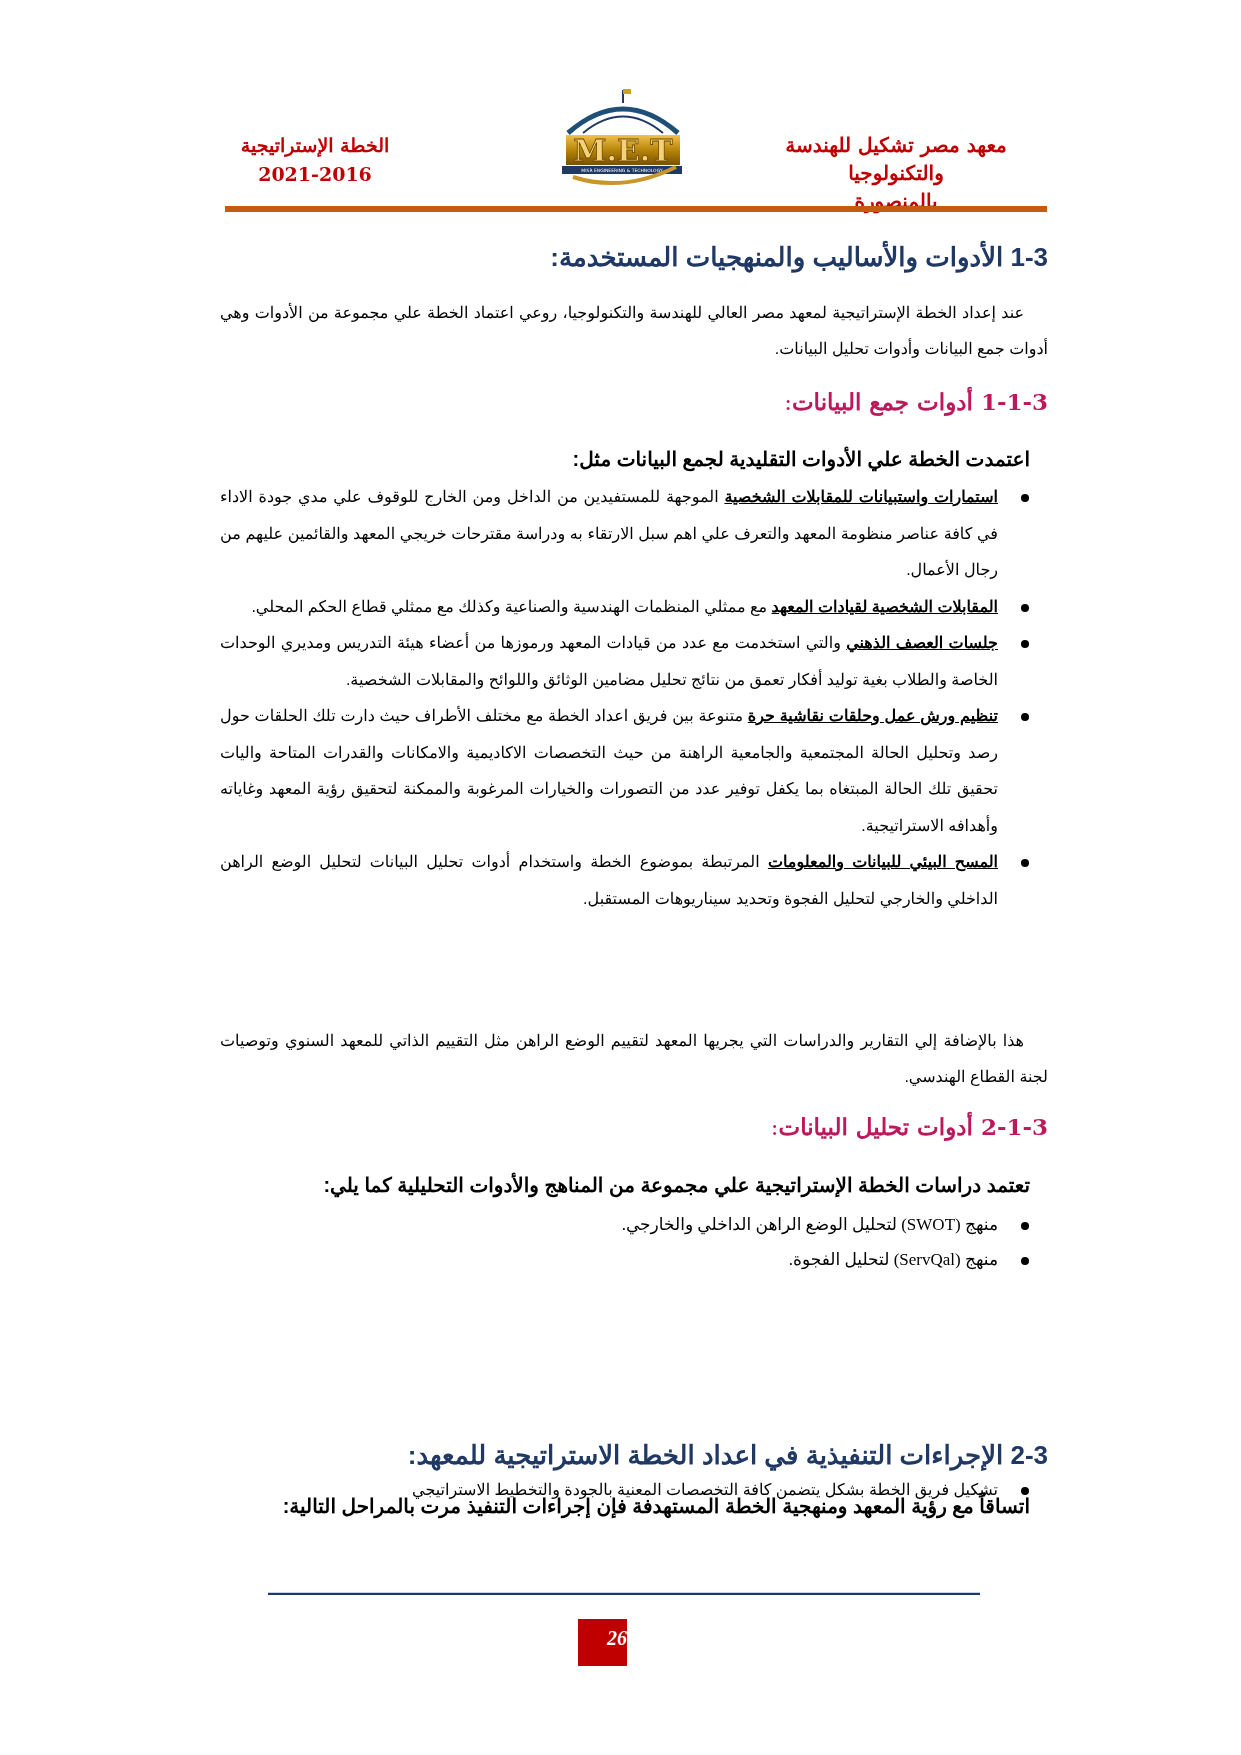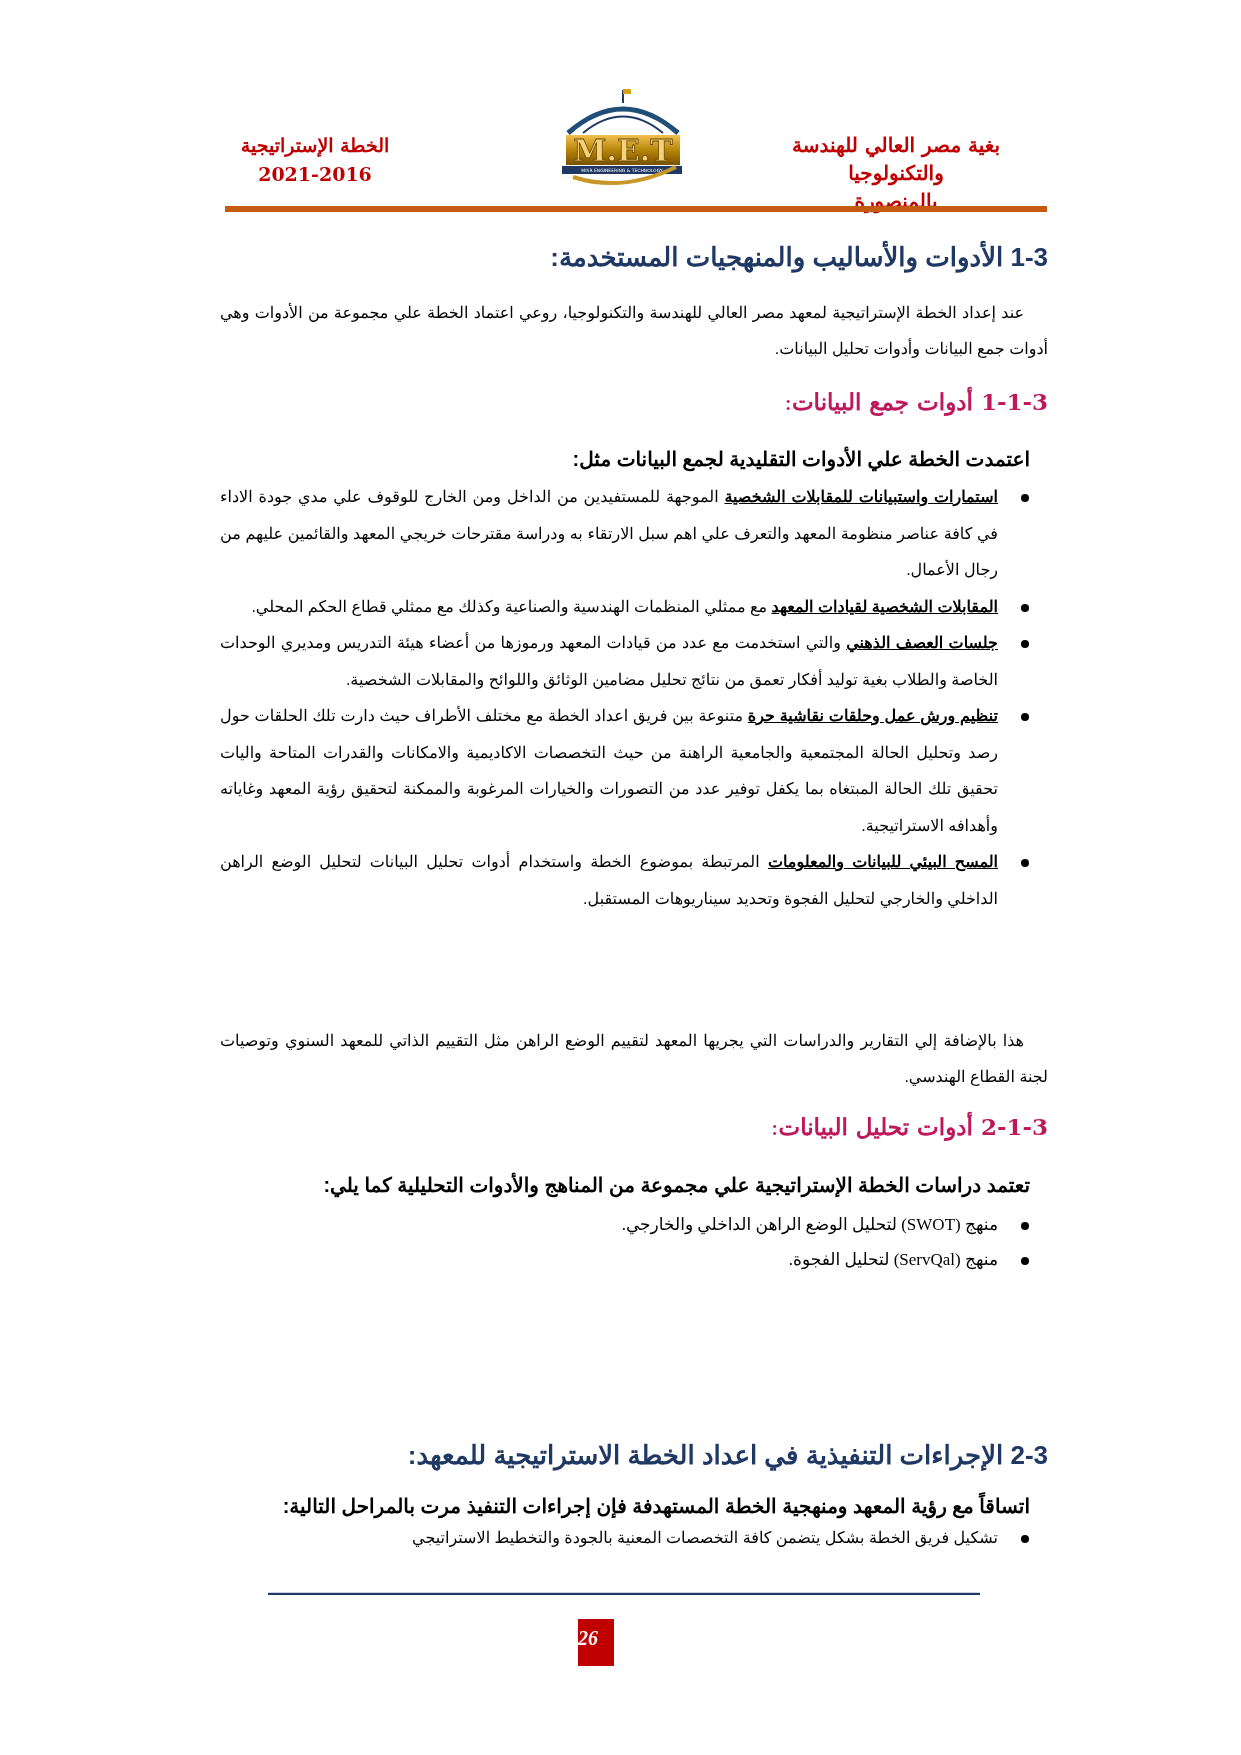--- a/index.html
+++ b/index.html
@@ -24,29 +24,29 @@
   .para.indent { text-indent:24px; }
   .lead { font-weight:bold; font-size:20px; padding-right:18px; }
 
   .bullets { list-style:none; margin:0; padding:0; }
   .bullets li { position:relative; padding-right:50px; font-size:16px; line-height:36.5px; text-align:justify; }
   .bullets li .dot { position:absolute; right:19px; top:15px; width:8px; height:8px; border-radius:50%; background:#000; }
   .bullets li u { font-weight:bold; }
   .bullets.serif li { font-family:"Liberation Serif", serif; font-size:17px; line-height:35px; }
 
   .foot-rule { position:absolute; left:268px; top:1592px; width:712px; height:2px; background:#1f3864; border-top:1px solid #c6d3ea; }
-  .page-num { position:absolute; left:578px; top:1619px; width:36px; height:47px; background:#c00000;
+  .page-num { position:absolute; left:578px; top:1619px; width:49px; height:47px; background:#c00000;
               color:#fff; font-family:"Liberation Serif", serif; font-style:italic; font-weight:bold; font-size:20px;
-              text-align:left; line-height:38px; }
+              text-align:right; line-height:38px; }
 </style>
 </head>
 <body>
 
 <div class="hdr-right rtl">
-  <div>بغية مصر العالي للهندسة والتكنولوجيا</div>
+  <div>معهد مصر تشكيل للهندسة والتكنولوجيا</div>
   <div>بالمنصورة</div>
 </div>
 
 <svg class="logo" viewBox="0 0 150 105">
   <defs>
     <linearGradient id="gold" x1="0" y1="0" x2="0" y2="1">
       <stop offset="0" stop-color="#f2c14e"></stop>
       <stop offset="0.5" stop-color="#b8860b"></stop>
       <stop offset="1" stop-color="#7a5200"></stop>
     </linearGradient>
@@ -113,21 +113,21 @@
     <span>منهج (SWOT) لتحليل الوضع الراهن الداخلي والخارجي.</span>
   </li>
   <li>
     <span class="dot"></span>
     <span>منهج (ServQal) لتحليل الفجوة.</span>
   </li>
 </ul>
 
 <div class="blk h1" style="top:1440px;">2-3 الإجراءات التنفيذية في اعداد الخطة الاستراتيجية للمعهد:</div>
 <div class="blk lead" style="top:1494px;">اتساقاً مع رؤية المعهد ومنهجية الخطة المستهدفة فإن إجراءات التنفيذ مرت بالمراحل التالية:</div>
-<ul class="blk bullets" style="top:1520px;">
+<ul class="blk bullets" style="top:1472px;">
   <li>
     <span class="dot"></span>
     <span>تشكيل فريق الخطة بشكل يتضمن كافة التخصصات المعنية بالجودة والتخطيط الاستراتيجي</span>
   </li>
 </ul>
 
 <div class="foot-rule"></div>
 <div class="page-num">26</div>
 
 </body></html>

